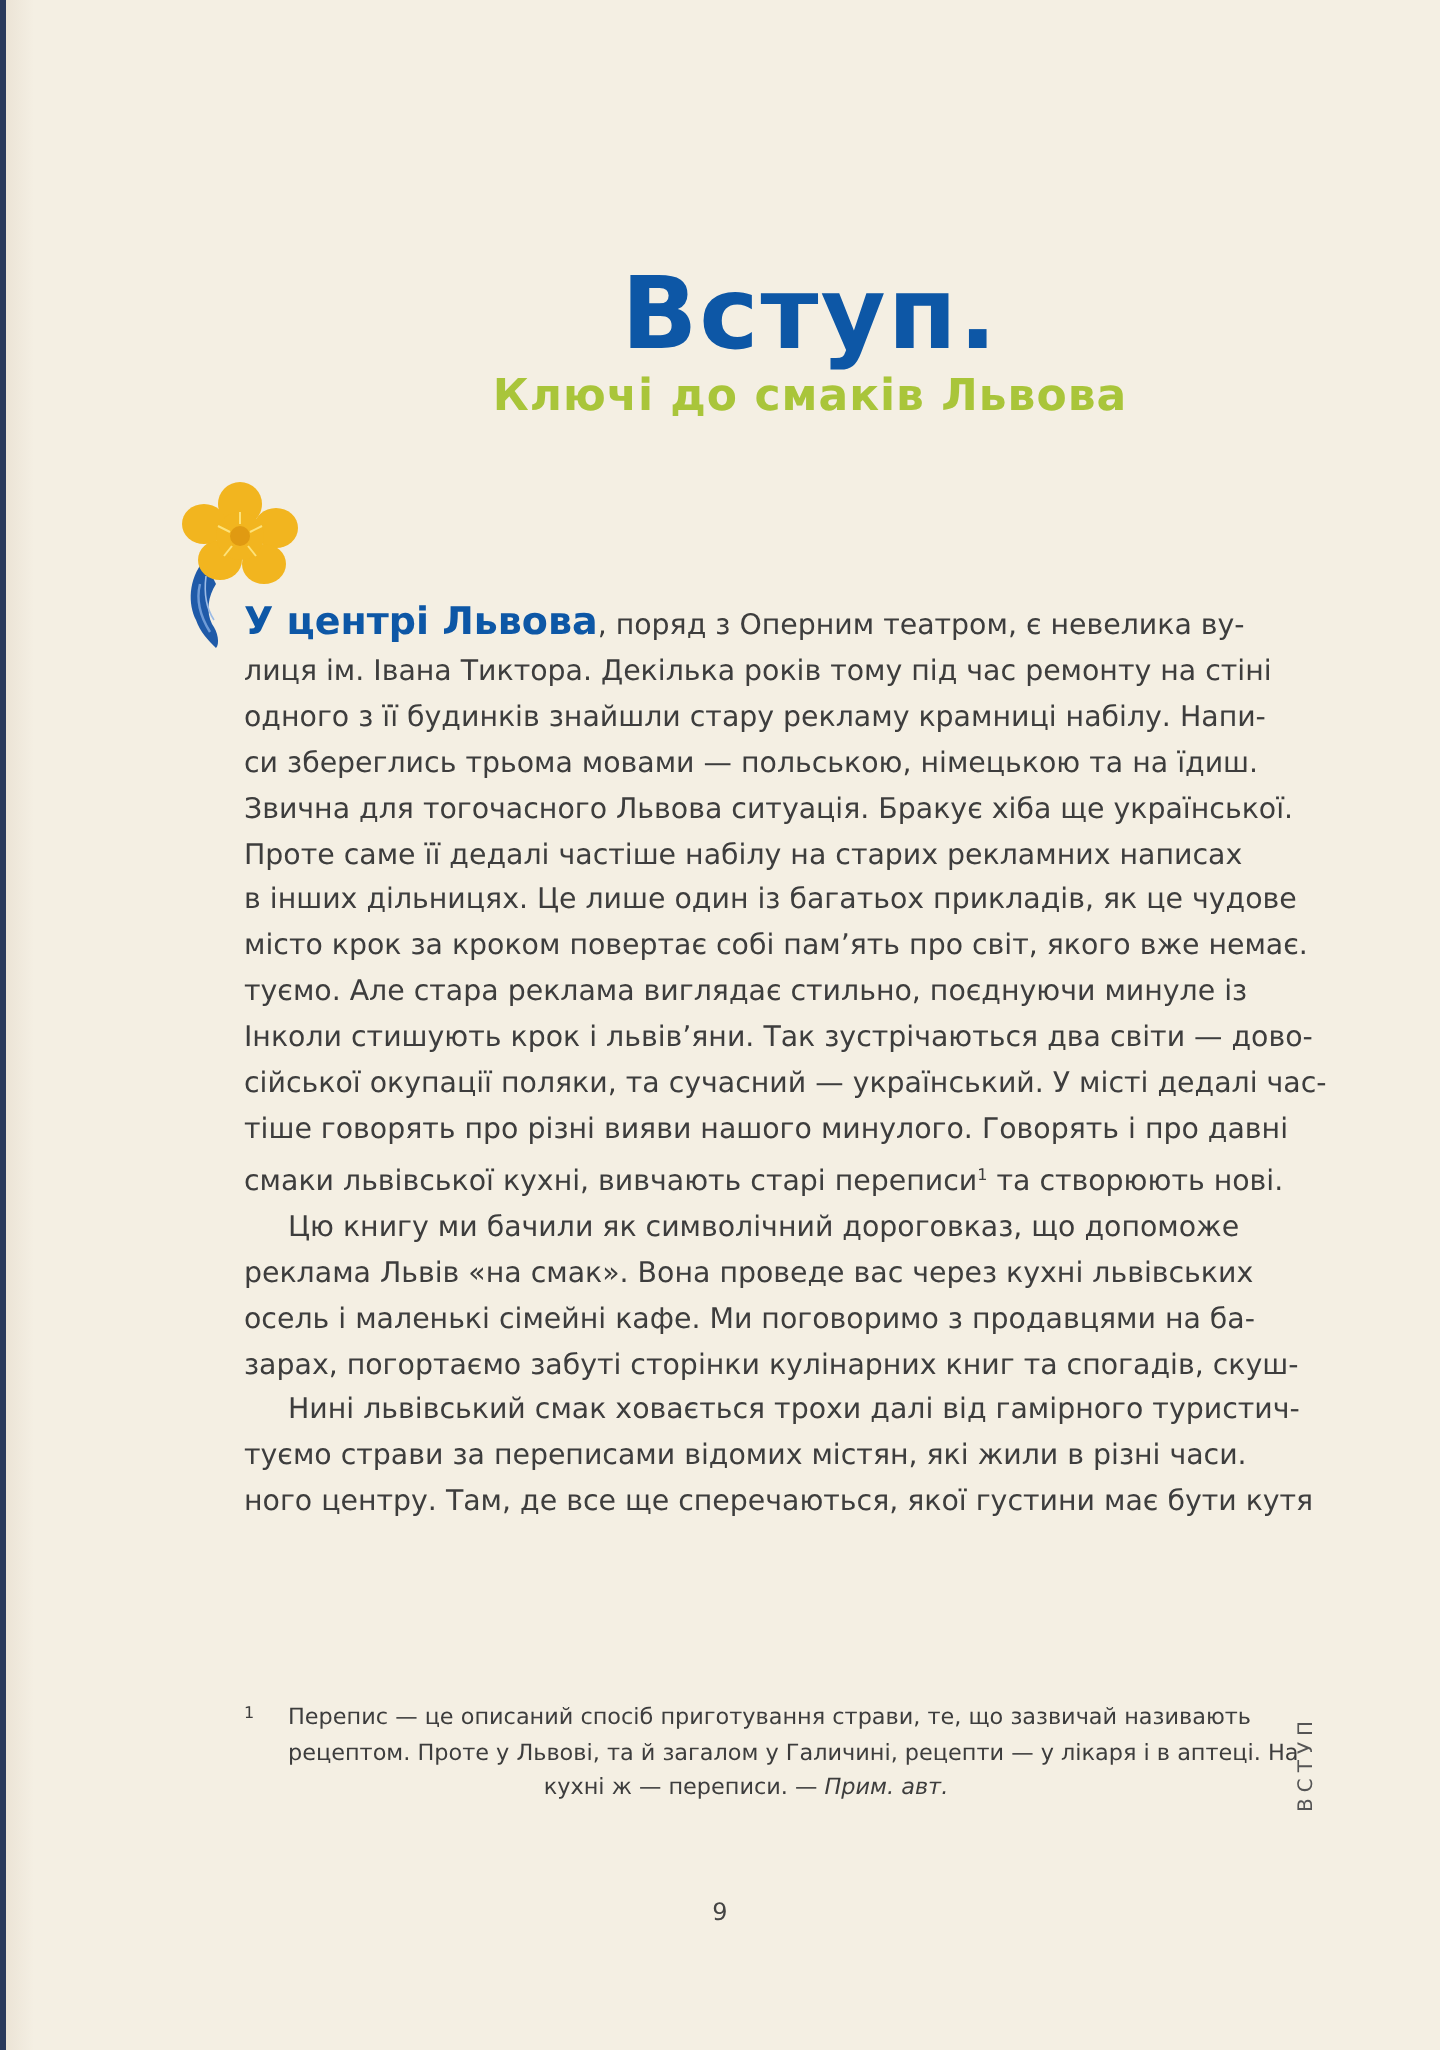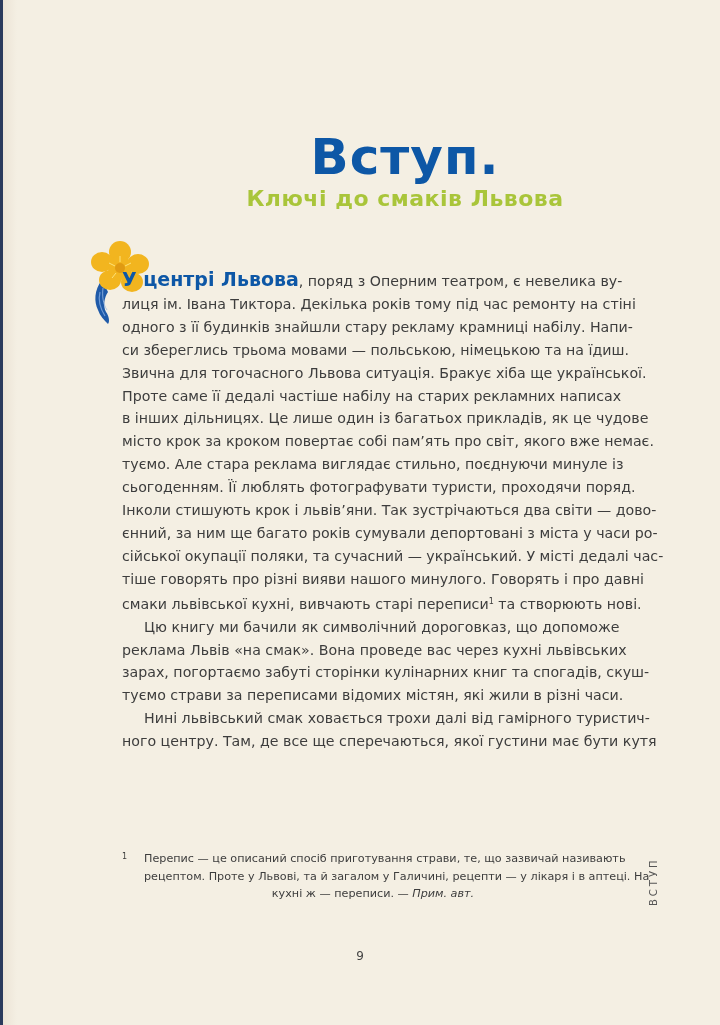--- a/index.html
+++ b/index.html
@@ -33,21 +33,21 @@
     font-family: "DejaVu Sans", sans-serif;
     font-weight: bold;
     font-size: 22px;
     letter-spacing: 0.5px;
     color: #a9c53a;
   }
   .flower {
     position: absolute; left: 88px; top: 238px; width: 64px; height: 92px;
   }
   .body-text {
-    position: absolute; left: 122px; top: 268px; width: 478px;
+    position: absolute; left: 122px; top: 300px; width: 478px;
     font-family: "DejaVu Sans", sans-serif;
     font-size: 14.2px;
     line-height: 22.9px;
     color: #3d3d3d;
     text-align: justify;
   }
   .body-text .line { display: block; white-space: nowrap; text-align-last: justify; text-align: justify; }
   .body-text .line.last { text-align-last: left; }
   .body-text .indent { padding-left: 22px; }
   .lead {
@@ -125,31 +125,30 @@
 <div class="body-text">
   <span class="line"><span class="lead">У центрі Львова</span><span>, поряд з Оперним театром, є невелика ву-</span></span>
   <span class="line">лиця ім. Івана Тиктора. Декілька років тому під час ремонту на стіні</span>
   <span class="line">одного з її будинків знайшли стару рекламу крамниці набілу. Напи-</span>
   <span class="line">си збереглись трьома мовами — польською, німецькою та на їдиш.</span>
   <span class="line">Звична для тогочасного Львова ситуація. Бракує хіба ще української.</span>
   <span class="line">Проте саме її дедалі частіше набілу на старих рекламних написах</span>
   <span class="line">в інших дільницях. Це лише один із багатьох прикладів, як це чудове</span>
   <span class="line last">місто крок за кроком повертає собі пам’ять про світ, якого вже немає.</span>
   <span class="line">туємо. Але стара реклама виглядає стильно, поєднуючи минуле із</span>
-  <span class="line">сьогоденням. Її люблять фотографувати туристи, проходячи поряд.</span>
   <span class="line">Інколи стишують крок і львів’яни. Так зустрічаються два світи — дово-</span>
-  <span class="line">єнний, за ним ще багато років сумували депортовані з міста у часи ро-</span>
   <span class="line">сійської окупації поляки, та сучасний — український. У місті дедалі час-</span>
   <span class="line">тіше говорять про різні вияви нашого минулого. Говорять і про давні</span>
   <span class="line last"><span>смаки львівської кухні, вивчають старі переписи</span><sup>1</sup><span> та створюють нові.</span></span>
   <span class="line indent">Цю книгу ми бачили як символічний дороговказ, що допоможе</span>
   <span class="line">реклама Львів «на смак». Вона проведе вас через кухні львівських</span>
+  <span class="line">осель і маленькі сімейні кафе. Ми поговоримо з продавцями на ба-</span>
   <span class="line">зарах, погортаємо забуті сторінки кулінарних книг та спогадів, скуш-</span>
+  <span class="line indent">Нині львівський смак ховається трохи далі від гамірного туристич-</span>
   <span class="line last">туємо страви за переписами відомих містян, які жили в різні часи.</span>
-  <span class="line indent">Нині львівський смак ховається трохи далі від гамірного туристич-</span>
   <span class="line">ного центру. Там, де все ще сперечаються, якої густини має бути кутя</span>
 </div>
 
 <div class="footnote">
   <span class="mark">1</span>
   <div class="fn-text">
     <span class="fn-line">Перепис — це описаний спосіб приготування страви, те, що зазвичай називають</span>
     <span class="fn-line">рецептом. Проте у Львові, та й загалом у Галичині, рецепти — у лікаря і в аптеці. На</span>
     <span class="fn-line"><span>кухні ж — переписи. — </span><em>Прим. авт.</em></span>
   </div>

